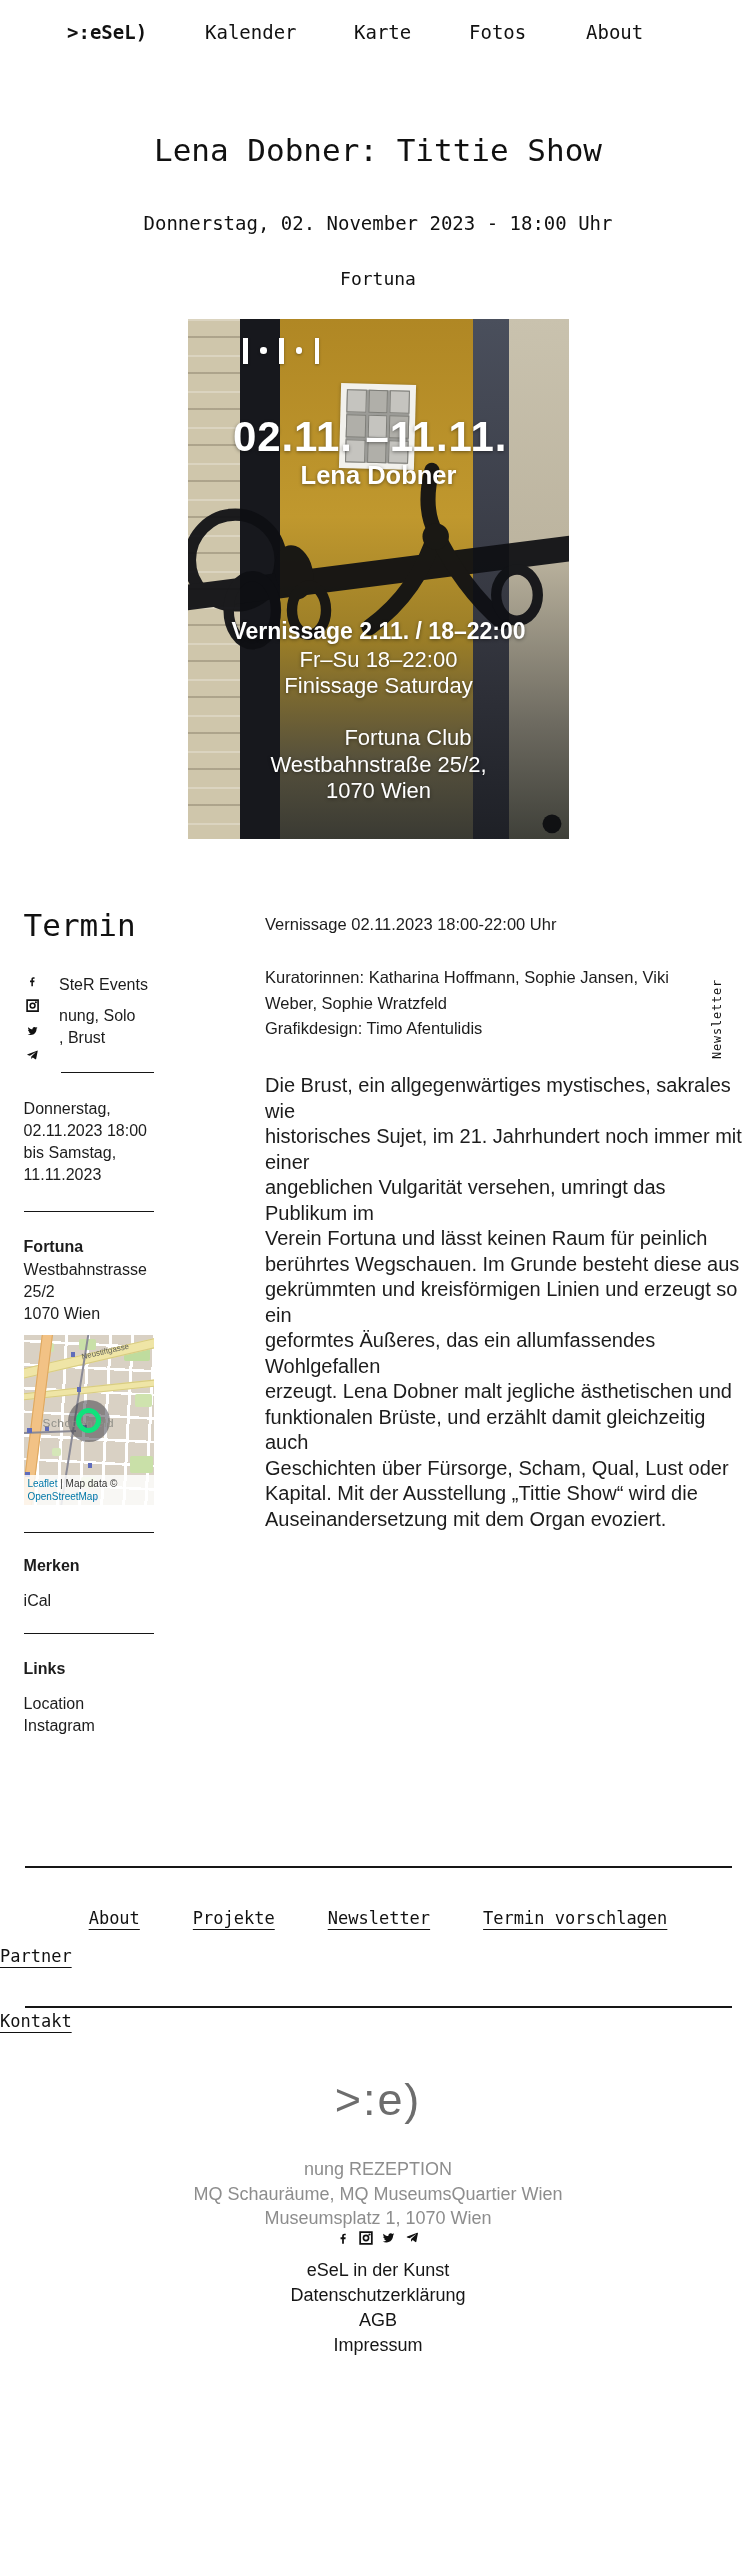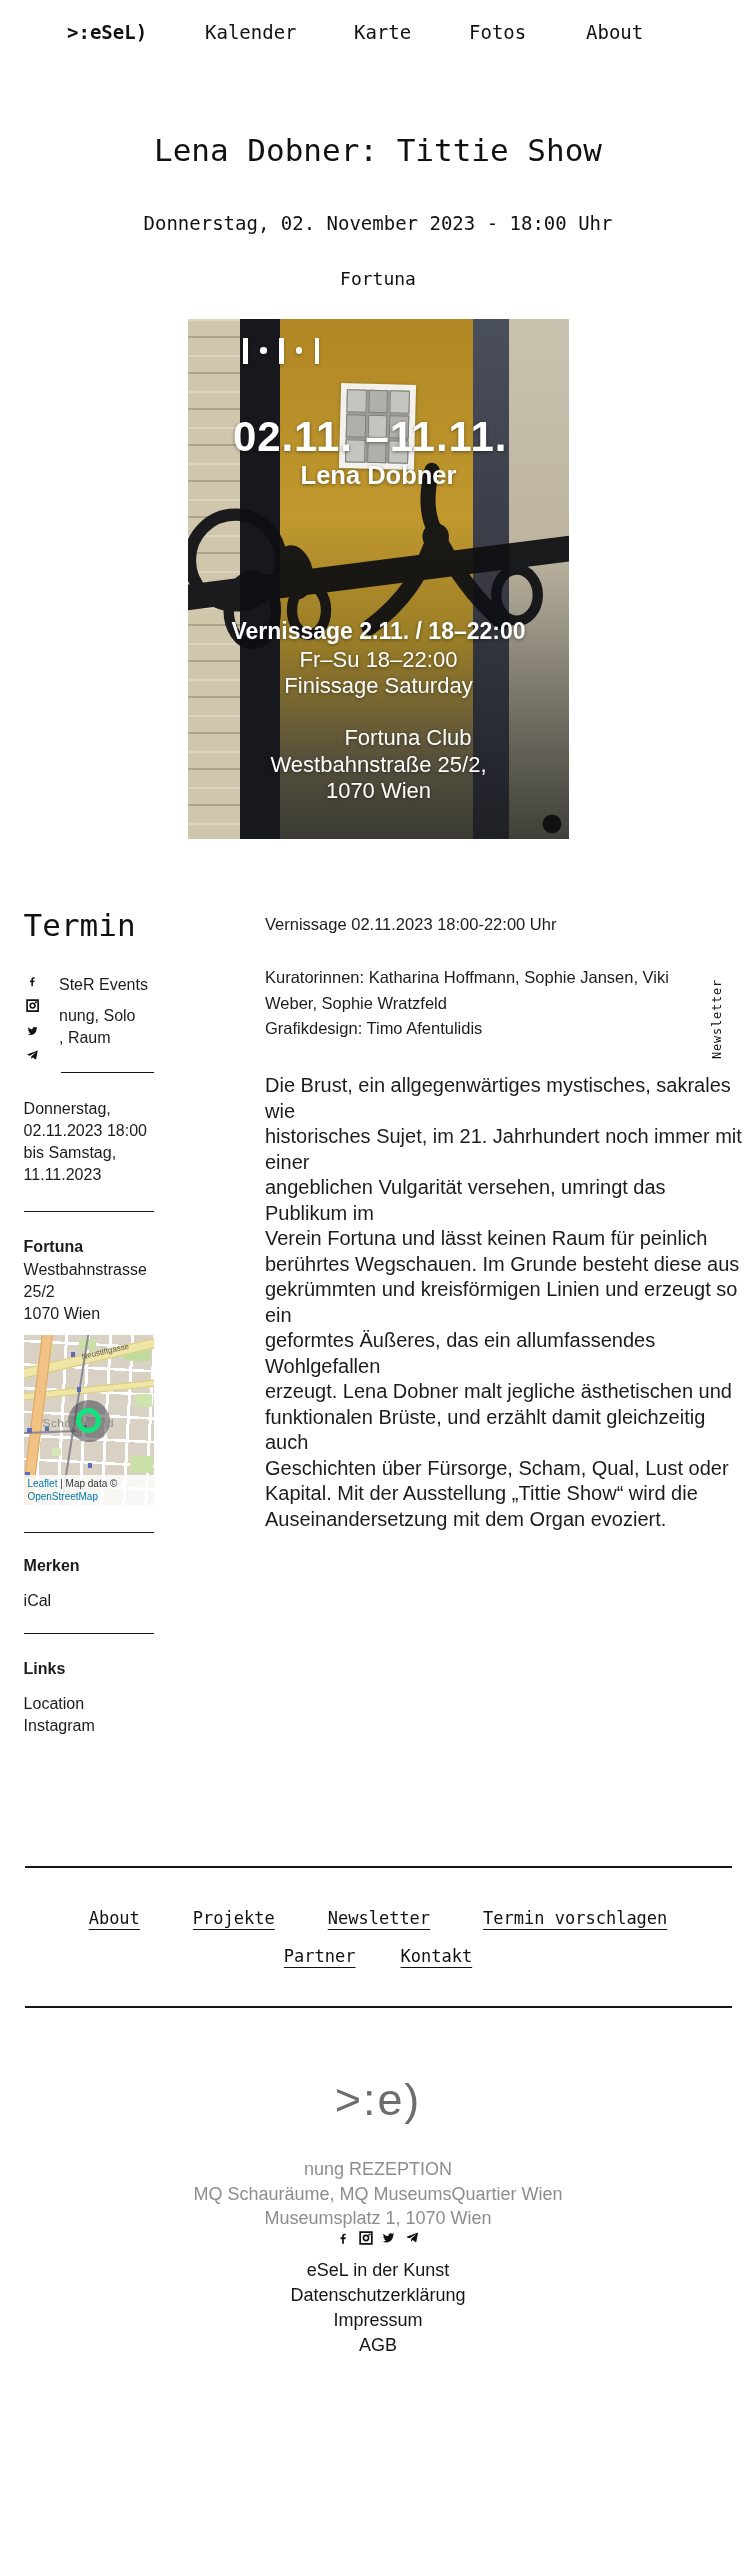--- a/index.html
+++ b/index.html
@@ -157,21 +157,21 @@
       </svg>
   </a>
   <a class="abs icn" style="left:25.5px;top:1049px;">
     <svg width="13.2" height="12.3" viewBox="0 0 24 24">
         <path d="M21.9 4.6c.3-1.2-.5-1.7-1.3-1.4L2.4 10.2c-1.2.5-1.2 1.2-.2 1.5l4.6 1.4 10.8-6.8c.5-.3 1-.15.6.2l-8.7 7.9-.3 4.8c.5 0 .7-.2 1-.5l2.3-2.2 4.8 3.5c.9.5 1.5.25 1.7-.8l2.9-14.6z"></path>
       </svg>
   </a>
 
   <a class="abs sans sbtxt" style="left:59px;top:974px;white-space:nowrap;">SteR Events</a>
   <a class="abs sans sbtxt" style="left:59px;top:1005px;white-space:nowrap;">nung, Solo</a>
-  <a class="abs sans sbtxt" style="left:59px;top:1027px;white-space:nowrap;">, Raum</a>
+  <a class="abs sans sbtxt" style="left:59px;top:1027px;white-space:nowrap;">, Brust</a>
 
   <div class="hr hr-thin" style="left:61px;top:1072px;width:93px;"></div>
 
   <div class="abs sans sbtxt" style="left:23.6px;top:1098px;">
     <div>Donnerstag,</div>
     <div>02.11.2023 18:00</div>
     <div>bis Samstag,</div>
     <div>11.11.2023</div>
   </div>
 
@@ -250,21 +250,21 @@
   <a class="abs mono newstab">Newsletter</a>
 
   <div class="hr" style="left:24.6px;top:1866px;width:707px;"></div>
 
   <div class="abs mono frow" style="top:1908px;gap:53px;">
     <a>About</a>
     <a>Projekte</a>
     <a>Newsletter</a>
     <a>Termin vorschlagen</a>
   </div>
-  <div class="abs mono frow" style="top:1946px;gap:45px;">
+  <div class="abs mono frow" style="top:1946px;gap:45px;flex-direction:column;">
     <a>Partner</a>
     <a>Kontakt</a>
   </div>
 
   <div class="hr" style="left:24.6px;top:2006px;width:707px;"></div>
 
   <div class="abs sans ctr flogo" style="top:2074px;">&gt;:e)</div>
 
   <div class="abs sans ctr fgray" style="top:2157px;">
     <div>nung REZEPTION</div>
@@ -293,18 +293,18 @@
     <a class="icn">
       <svg width="15" height="13.2" viewBox="0 0 24 24">
           <path d="M21.9 4.6c.3-1.2-.5-1.7-1.3-1.4L2.4 10.2c-1.2.5-1.2 1.2-.2 1.5l4.6 1.4 10.8-6.8c.5-.3 1-.15.6.2l-8.7 7.9-.3 4.8c.5 0 .7-.2 1-.5l2.3-2.2 4.8 3.5c.9.5 1.5.25 1.7-.8l2.9-14.6z"></path>
         </svg>
     </a>
   </div>
 
   <div class="abs sans ctr fblack" style="top:2258px;">
     <div>eSeL in der Kunst</div>
     <div>Datenschutzerklärung</div>
+    <div>AGB</div>
     <div>Impressum</div>
-    <div>AGB</div>
   </div>
 
 </div>
 
 
 </body></html>

